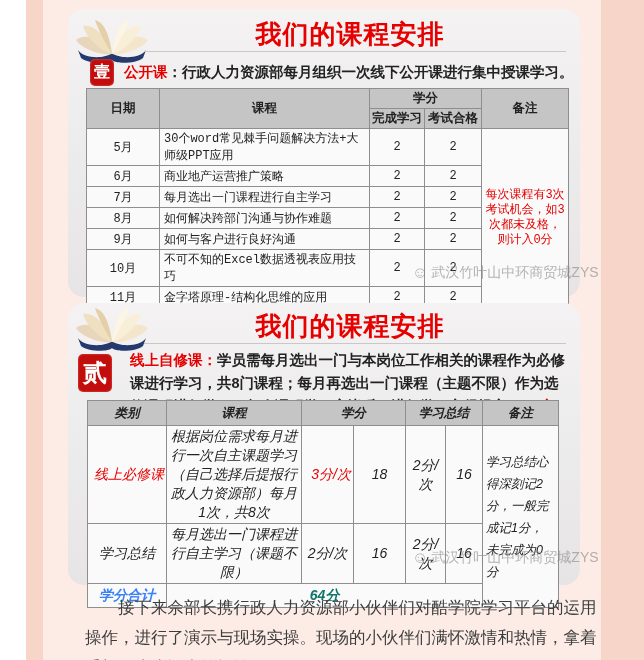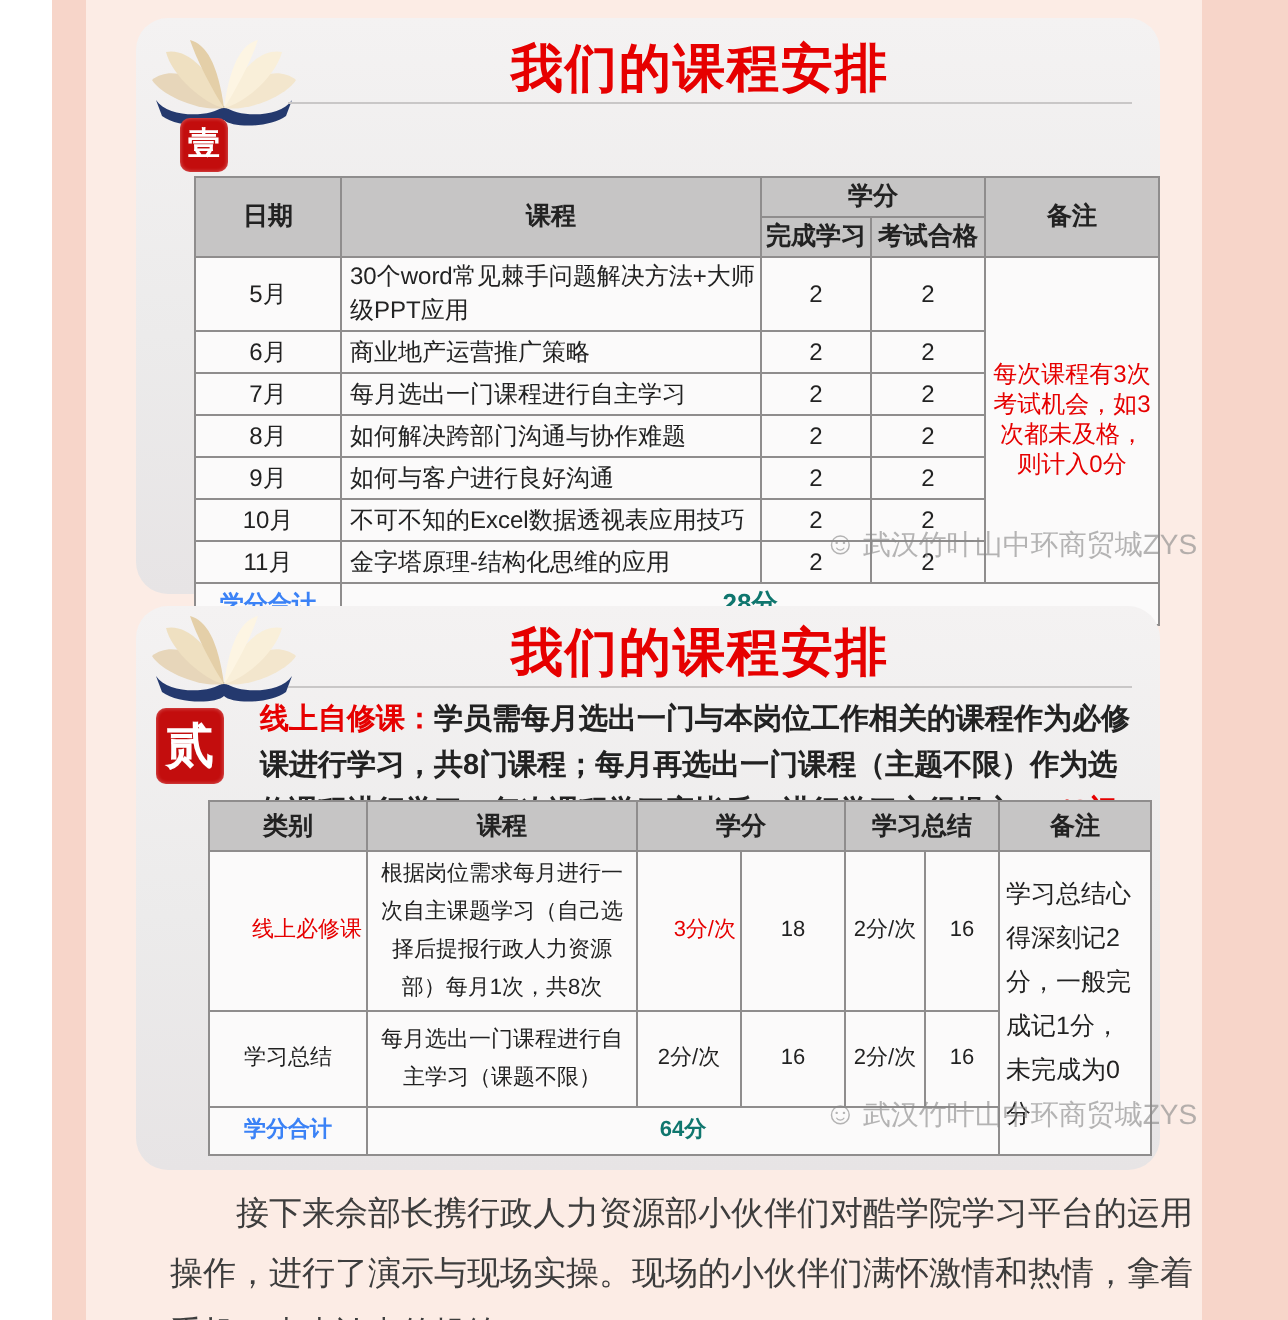--- a/index.html
+++ b/index.html
@@ -47,38 +47,38 @@
   .seal-2 { position:absolute; left:10px; top:51px; width:34px; height:38px; font-size:24px; }
 
   .intro-1 { position:absolute; left:56px; top:50px; width:450px;
              font-size:14.5px; font-weight:600; color:#222; line-height:27px; }
   .intro-2 { position:absolute; left:62px; top:46px; width:442px;
              font-size:14.5px; font-weight:600; color:#222; line-height:23px; }
   .red { color:#e60000;text-align:right; }
   .intro-label { color:#e60000; font-weight:bold; }
 
   table { border-collapse:collapse; background:#fbfafa; position:absolute; table-layout:fixed; }
-  #table1 { left:29px; top:79px;  width:482px; }
-  #table2 { left:36px; top:97px;  width:471px; }
+  #table1 { left:18px; top:79px;  width:482px;font-family:Liberation Mono, monospace; }
+  #table2 { left:19px; top:97px;  width:471px;font-style:italic; }
   th,td { border:1px solid #8f8d8d; font-size:12px; color:#222; text-align:center; vertical-align:middle; padding:1px 2px; }
   th { background:#c6c5c5; font-weight:bold; font-size:12.5px; }
   #table1 .h-top { height:14px; } #table1 .h-sub { height:14px; }
   #table1 td.course { text-align:left; padding-left:4px; }
   #table1 tr.data-row { height:21px; }
   #table1 tr.data-row-tall { height:33px; }
   #table1 tr.footer-row { height:17px; }
   .remark-cell { color:#e60000; font-size:12px; line-height:15px; padding:2px; }
   .footer-label { color:#3b82f6; font-weight:bold; }
   .footer-value { color:#0f766e; font-weight:bold; font-size:13px; }
 
   #table2 th { height:25px; }
   #table2 tr.row-a { height:80px; }
   #table2 tr.row-b { height:48px; }
   #table2 tr.footer-row { height:24px; }
-  #table2 td { font-size:11px; line-height:19px; }
+  #table2 td { font-size:14px; line-height:19px; }
   #table2 .remark2 { text-align:left; color:#222; line-height:22px; padding:2px 3px; font-size:12.5px; }
 
   .watermark {
     position:absolute; white-space:nowrap; color:rgba(135,135,135,.62);
     font-size:14px; display:flex; align-items:center; gap:3px; pointer-events:none;
   }
   #wm1 { left:412px; top:264px; }
   #wm2 { left:412px; top:549px; }
   .wm-face { font-size:16px; line-height:16px; }
 
@@ -103,20 +103,21 @@
       <path d="M38 37 C31 17 19 7 9 9 C12 21 28 35 38 37 Z" fill="#efe0c1"></path>
       <path d="M38 37 C45 17 57 7 67 9 C64 21 48 35 38 37 Z" fill="#f9efd9"></path>
       <path d="M38 37 C35 15 29 5 21 3 C25 15 34 31 38 37 Z" fill="#e4cfa8"></path>
       <path d="M38 37 C41 15 47 5 55 3 C51 15 42 31 38 37 Z" fill="#fdf5e3"></path>
     </svg>
   </span>
   <div class="card-title">我们的课程安排</div>
   <div class="title-rule"></div>
 
   <div class="seal seal-1">壹</div>
+  <div class="intro-1"><span class="intro-label">公开课</span><span>：</span><span>行政人力资源部每月组织一次线下公开课进行集中授课学习。</span></div>
 
   <table id="table1">
     <colgroup>
         <col style="width:73px">
         <col style="width:210px">
         <col style="width:55px">
         <col style="width:57px">
         <col style="width:87px">
       </colgroup>
     <tbody>

